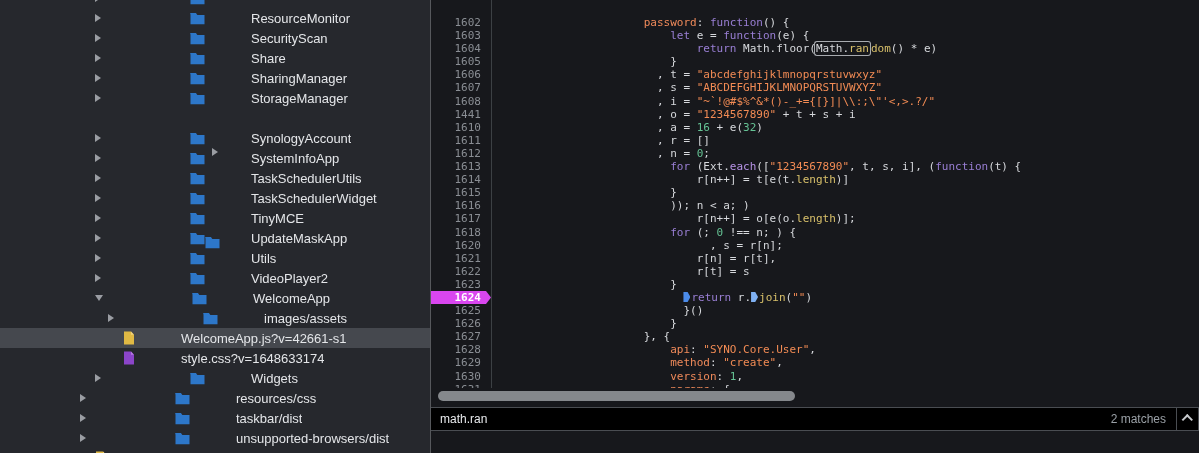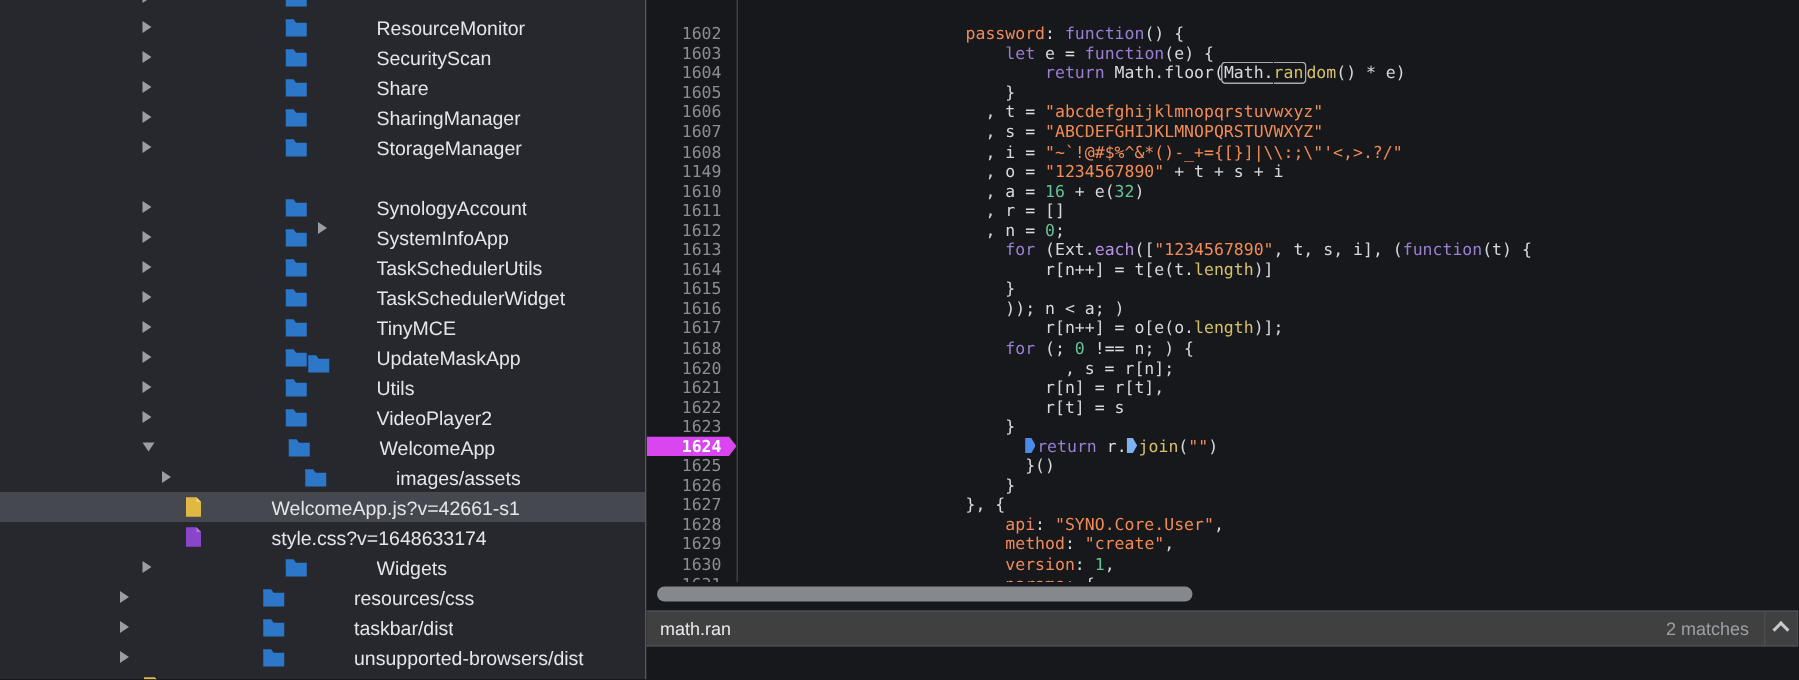--- a/index.html
+++ b/index.html
@@ -35,21 +35,21 @@
   .br{color:#d8c06a;border:1px solid #a8abb0;border-left:none;border-radius:0 3px 3px 0;padding:0 1px 0 0;}
   .bp{display:inline-block;width:7px;height:10px;vertical-align:-1px;margin-right:1px;background:#4b8bea;
       clip-path:polygon(0 0,60% 0,100% 50%,60% 100%,0 100%);}
   .bp.lite{background:#7fb0f2;}
 
   #hscroll-track{position:absolute;left:0;top:388px;width:768px;height:18px;}
   #hscroll-thumb{position:absolute;left:7px;top:3px;width:357px;height:10px;background:#85888c;border-radius:5px;}
 
   
   #searchbar{position:absolute;left:0;top:407px;width:768px;height:24px;box-sizing:border-box;
-        background:#404040;border:1px solid #4a4d52;border-left:none;display:flex;align-items:center;}
+        background:#000000;border:1px solid #4a4d52;border-left:none;display:flex;align-items:center;}
   #search-text{flex:1;padding-left:9px;font-size:12px;color:#e8eaed;font-family:"Liberation Sans",sans-serif;}
   #match-count{color:#9aa0a6;font-size:12px;padding-right:10px;}
   #search-sep{width:1px;height:22px;background:#4a4d52;}
   #prev-btn{width:21px;height:22px;display:flex;align-items:center;justify-content:center;}
   .chev{width:6px;height:6px;border-left:2px solid #c7cacd;border-top:2px solid #c7cacd;transform:rotate(45deg) translateY(1px);}
 
   
   #statusbar{position:absolute;left:0;top:453px;width:768px;height:22px;background:#26272b;
         border-top:1px solid #f97316;display:flex;align-items:center;}
   #status-text{padding-left:9px;font-size:12px;color:#9aa0a6;}
@@ -299,21 +299,21 @@
 
   <div id="editor">
     <div id="codeview">
         <div class="cl"><span class="g">1602</span><span class="t"><span class="d">                      </span><span class="p">password</span><span class="d">: </span><span class="k">function</span><span class="d">() {</span></span></div>
         <div class="cl"><span class="g">1603</span><span class="t"><span class="d">                          </span><span class="k">let</span><span class="d"> e = </span><span class="k">function</span><span class="d">(e) {</span></span></div>
         <div class="cl"><span class="g">1604</span><span class="t"><span class="d">                              </span><span class="k">return</span><span class="d"> Math.floor(</span><span class="bl">Math.</span><span class="br">ran</span><span class="y">dom</span><span class="d">() * e)</span></span></div>
         <div class="cl"><span class="g">1605</span><span class="t"><span class="d">                          }</span></span></div>
         <div class="cl"><span class="g">1606</span><span class="t"><span class="d">                        , t = </span><span class="s">"abcdefghijklmnopqrstuvwxyz"</span></span></div>
         <div class="cl"><span class="g">1607</span><span class="t"><span class="d">                        , s = </span><span class="s">"ABCDEFGHIJKLMNOPQRSTUVWXYZ"</span></span></div>
         <div class="cl"><span class="g">1608</span><span class="t"><span class="d">                        , i = </span><span class="s">"~`!@#$%^&amp;*()-_+={[}]|\\:;\"'&lt;,&gt;.?/"</span></span></div>
-        <div class="cl"><span class="g">1149</span><span class="t"><span class="d">                        , o = </span><span class="s">"1234567890"</span><span class="d"> + t + s + i</span></span></div>
+        <div class="cl"><span class="g">1441</span><span class="t"><span class="d">                        , o = </span><span class="s">"1234567890"</span><span class="d"> + t + s + i</span></span></div>
         <div class="cl"><span class="g">1610</span><span class="t"><span class="d">                        , a = </span><span class="n">16</span><span class="d"> + e(</span><span class="n">32</span><span class="d">)</span></span></div>
         <div class="cl"><span class="g">1611</span><span class="t"><span class="d">                        , r = []</span></span></div>
         <div class="cl"><span class="g">1612</span><span class="t"><span class="d">                        , n = </span><span class="n">0</span><span class="d">;</span></span></div>
         <div class="cl"><span class="g">1613</span><span class="t"><span class="d">                          </span><span class="k">for</span><span class="d"> (Ext.</span><span class="c">each</span><span class="d">([</span><span class="s">"1234567890"</span><span class="d">, t, s, i], (</span><span class="k">function</span><span class="d">(t) {</span></span></div>
         <div class="cl"><span class="g">1614</span><span class="t"><span class="d">                              r[n++] = t[e(t.</span><span class="y">length</span><span class="d">)]</span></span></div>
         <div class="cl"><span class="g">1615</span><span class="t"><span class="d">                          }</span></span></div>
         <div class="cl"><span class="g">1616</span><span class="t"><span class="d">                          )); n &lt; a; )</span></span></div>
         <div class="cl"><span class="g">1617</span><span class="t"><span class="d">                              r[n++] = o[e(o.</span><span class="y">length</span><span class="d">)];</span></span></div>
         <div class="cl"><span class="g">1618</span><span class="t"><span class="d">                          </span><span class="k">for</span><span class="d"> (; </span><span class="n">0</span><span class="d"> !== n; ) {</span></span></div>
         <div class="cl"><span class="g">1620</span><span class="t"><span class="d">                                , s = r[n];</span></span></div>

